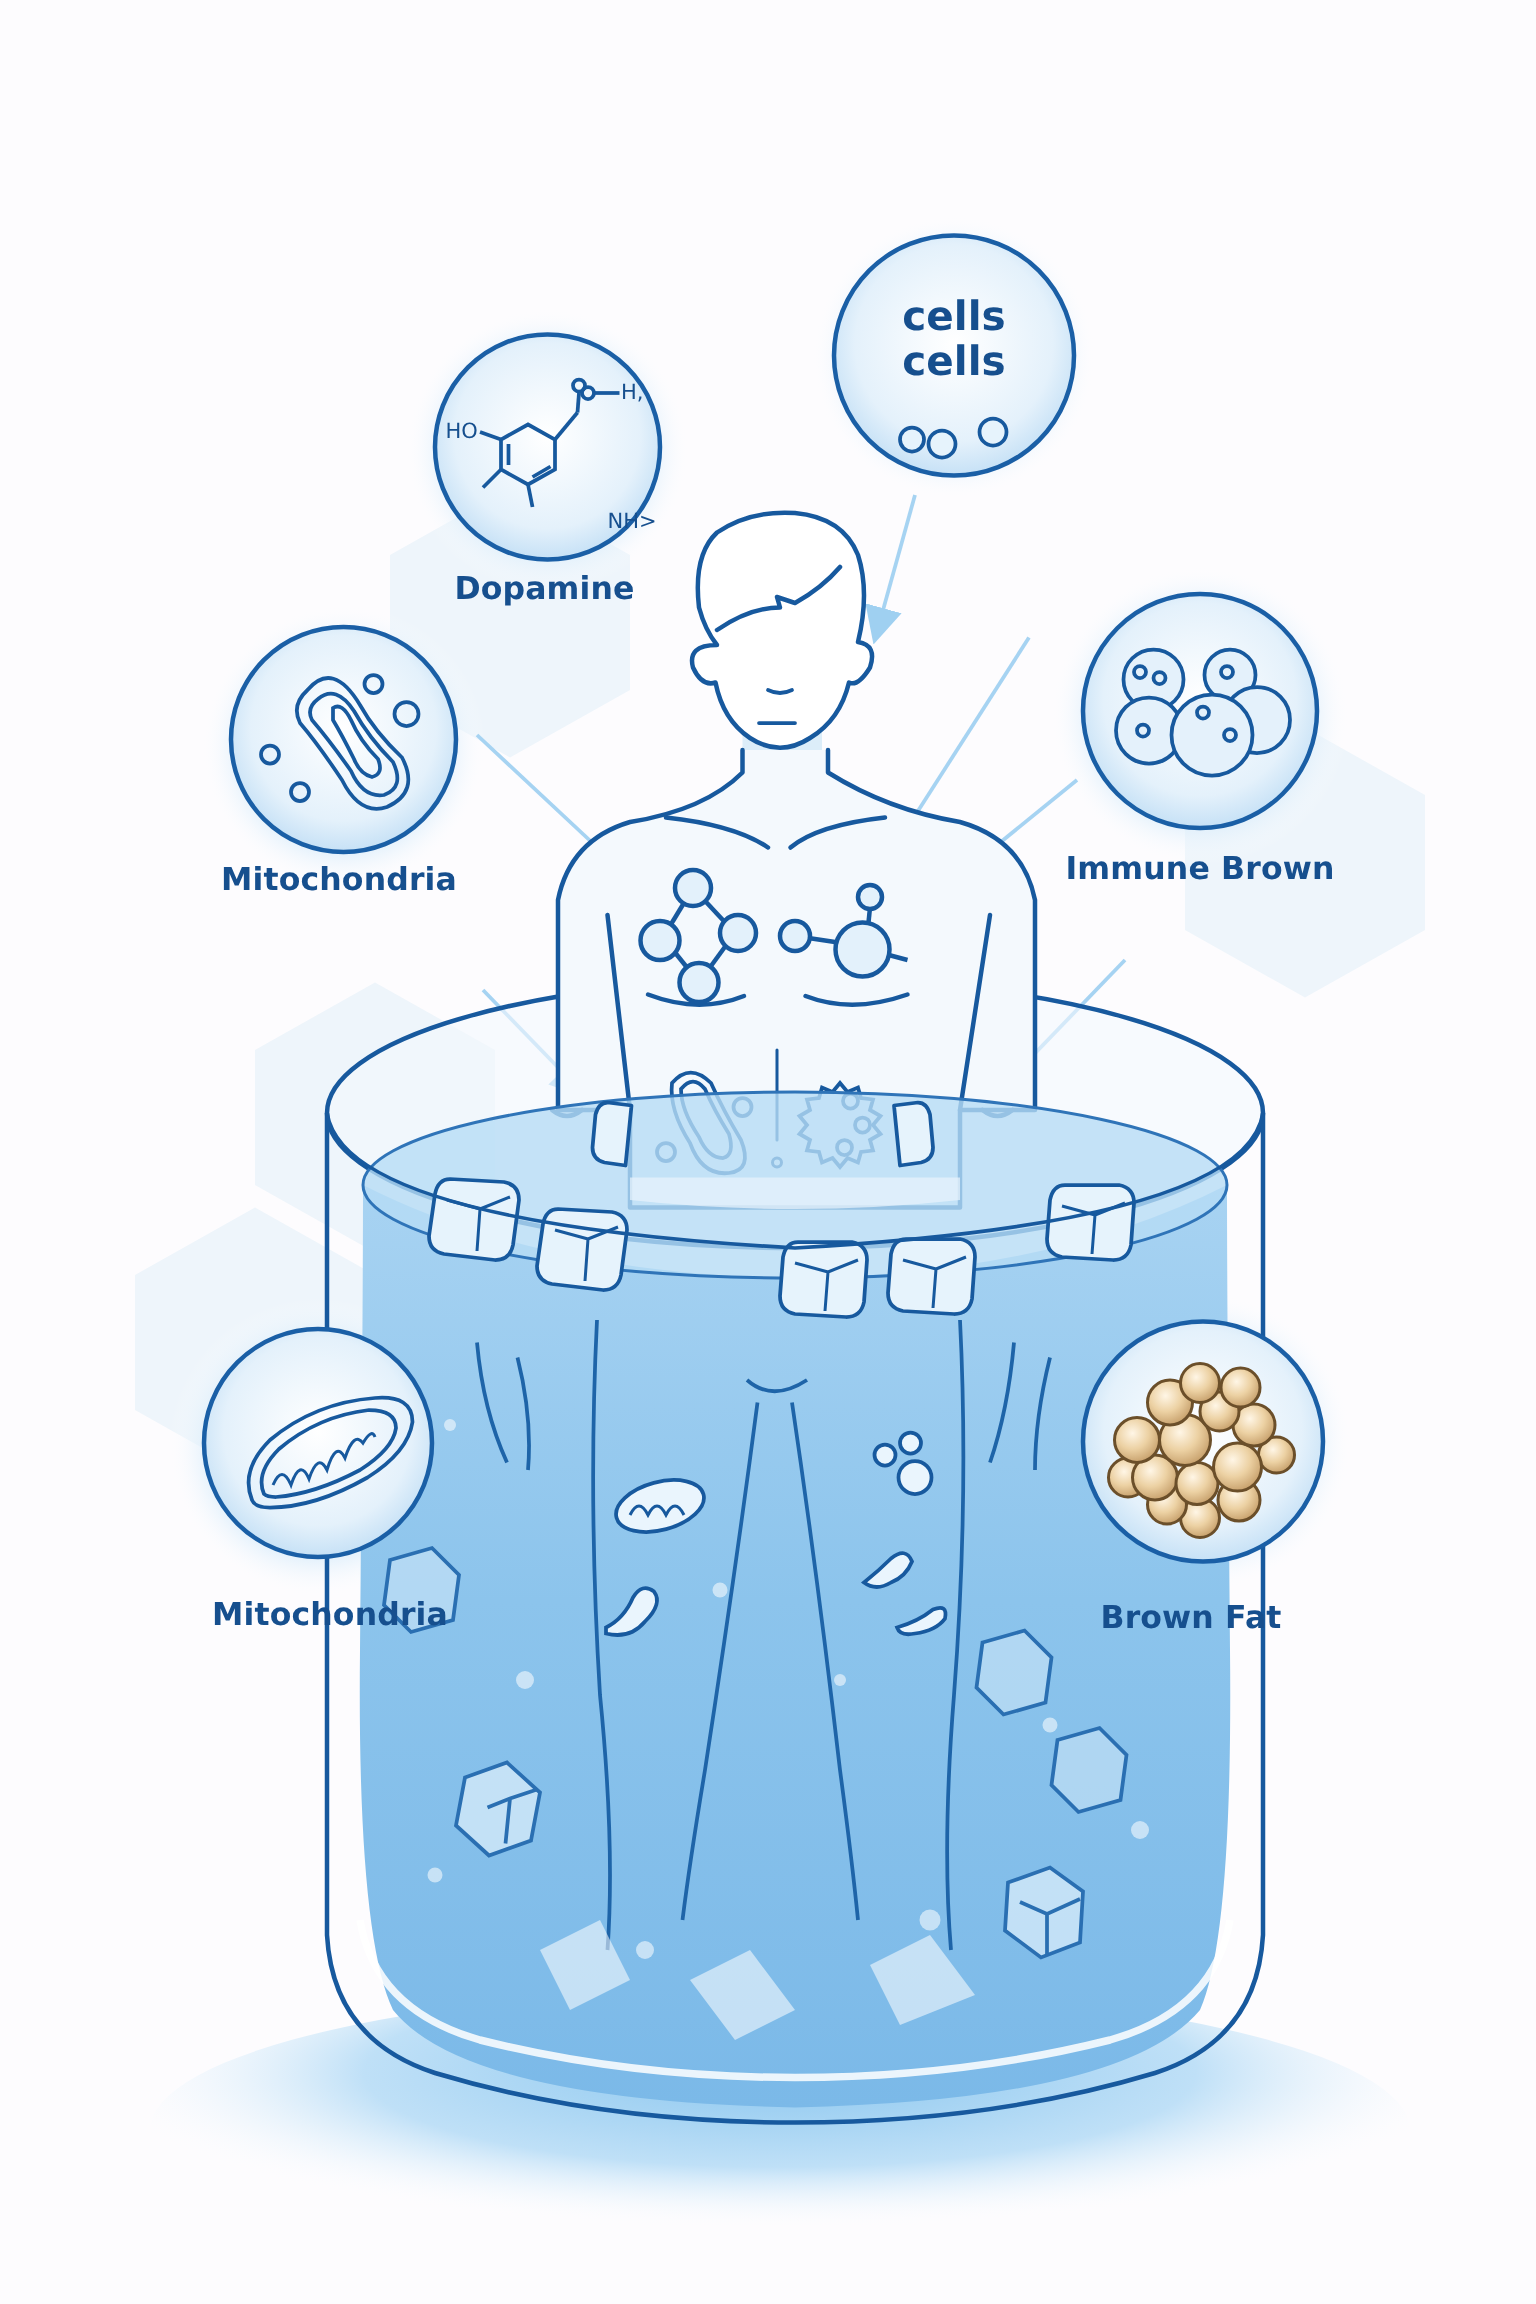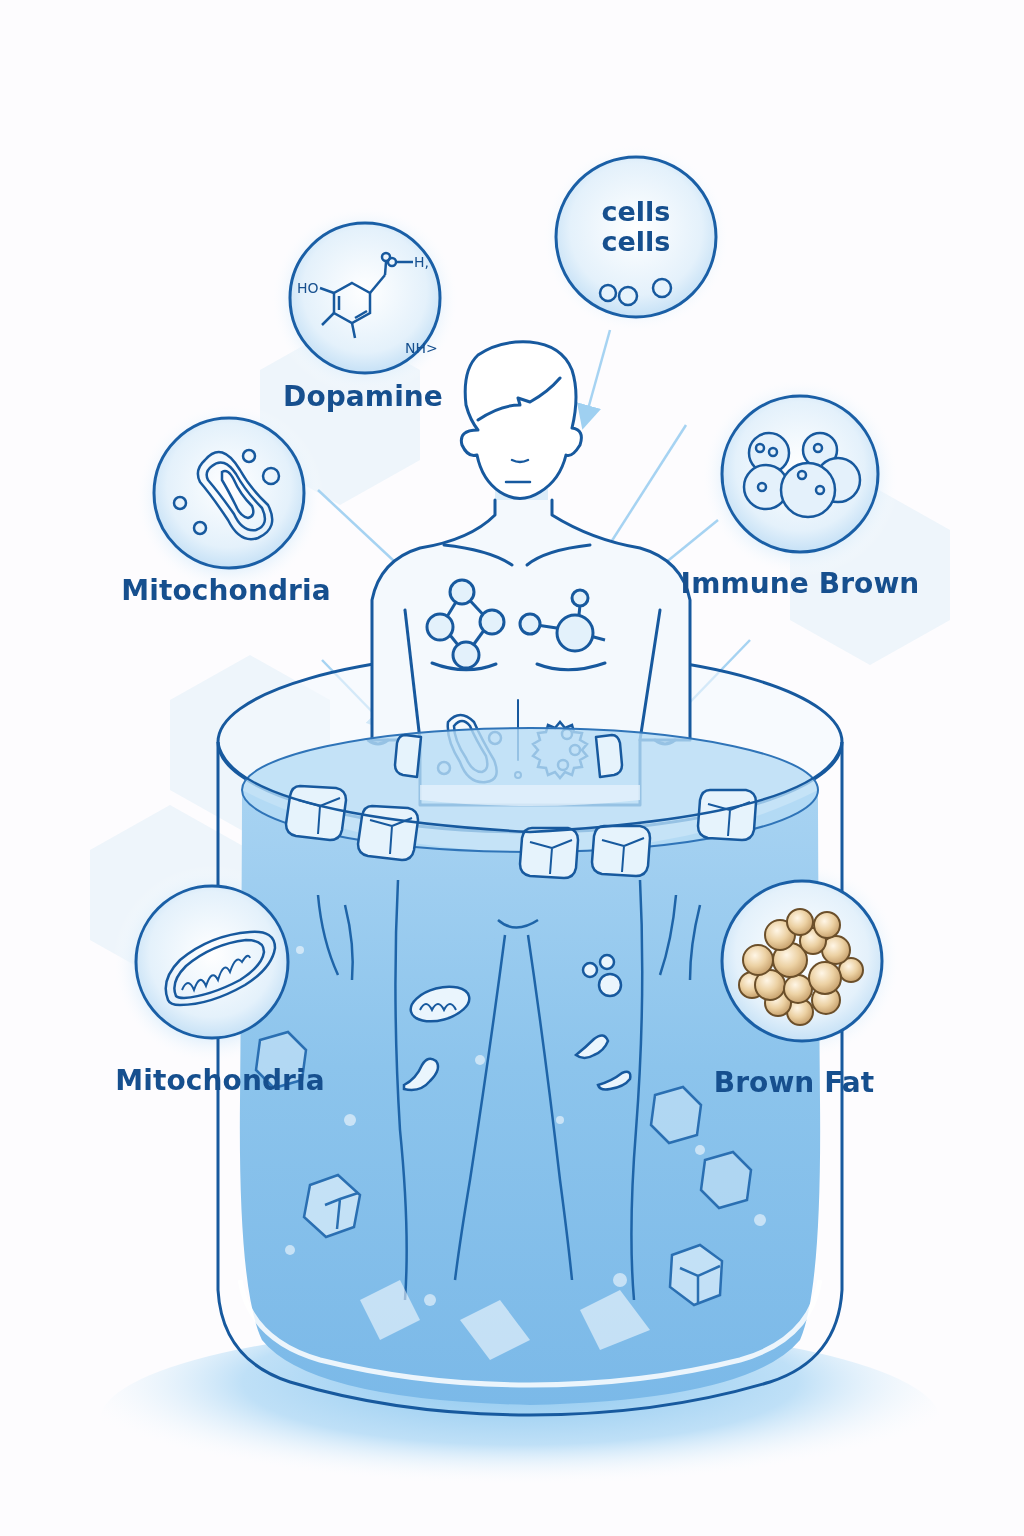--- a/index.html
+++ b/index.html
@@ -1,19 +1,19 @@
 <!DOCTYPE html>
 <html><head>
 <meta charset="utf-8">
 <style>
   html,body{margin:0;padding:0;background:#fdfcfe;}
   body{width:1024px;height:1536px;position:relative;overflow:hidden;font-family:"DejaVu Sans","Liberation Sans",sans-serif;}
   .stage{position:absolute;left:0;top:0;width:1024px;height:1536px;}
   svg.art{position:absolute;left:0;top:0;}
-  .label{position:absolute;color:#164f8e;font-weight:bold;font-size:28px;white-space:nowrap;transform:translateX(-50%);letter-spacing:0.1px;}
+  .label{position:absolute;color:#164f8e;font-weight:bold;font-size:21px;white-space:nowrap;transform:translateX(-50%);letter-spacing:0.1px;}
   .inner-text{position:absolute;color:#164f8e;font-weight:bold;font-size:27px;line-height:30px;text-align:center;transform:translateX(-50%);}
   .chem{position:absolute;color:#164f8e;font-size:14px;font-family:"DejaVu Sans",sans-serif;}
 </style>
 </head>
 <body>
 
 <div class="stage">
 
 <svg class="art" width="1024" height="1536" viewBox="0 0 1024 1536" xmlns="http://www.w3.org/2000/svg">
   <defs>

